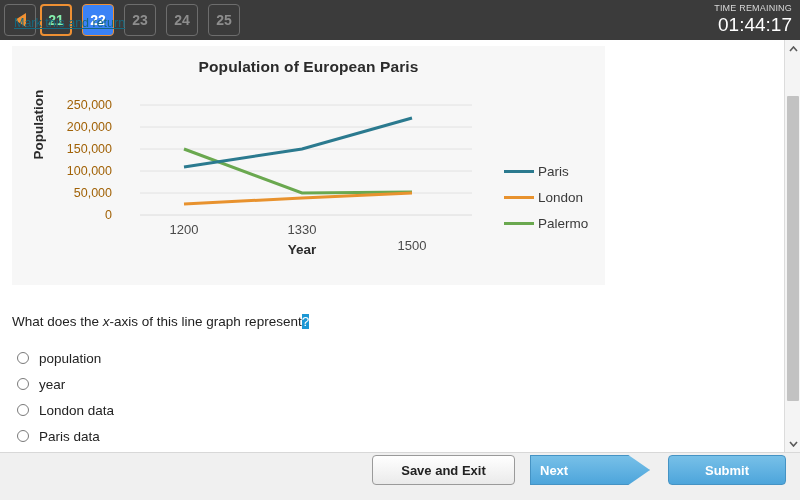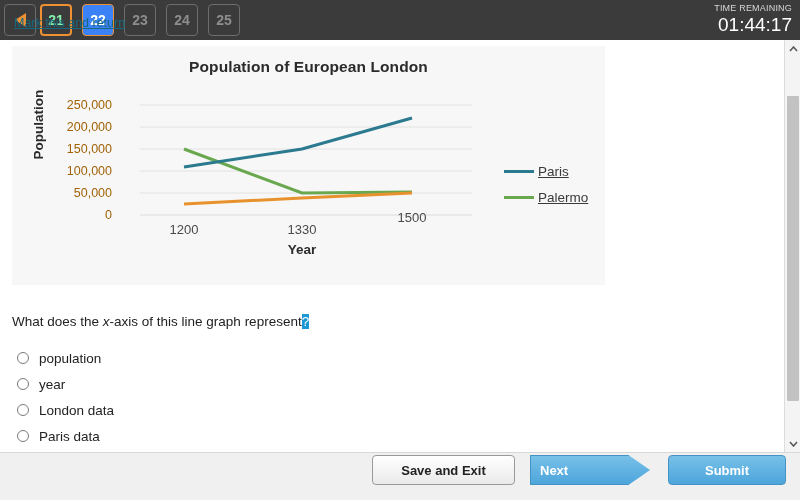--- a/index.html
+++ b/index.html
@@ -100,21 +100,21 @@
     line-height: 12px;
   }
   .xtick {
     position: absolute; width: 70px; text-align: center;
     font-size: 13px; color: #4a4a4a;
   }
 
   .legend { position: absolute; left: 492px; top: 112px; }
   .legend-row { display: flex; align-items: center; height: 26px; }
   .legend-swatch { width: 30px; height: 3px; margin-right: 4px; }
-  .legend-text { font-size: 13.5px; color: #3a3a3a; text-decoration: underline; }
+  .legend-text { font-size: 13.5px; color: #3a3a3a; }
 
   
   .question {
     position: absolute; left: 12px; top: 274px;
     font-size: 13.5px; color: #222222;
   }
   .question i { font-style: italic; }
   .q-mark { background: #1b97d4; color: #ffffff; }
 
   .options { position: absolute; left: 12px; top: 305px; }
@@ -207,21 +207,21 @@
   <div class="timer-wrap">
     <div class="timer-label">TIME REMAINING</div>
     <div class="timer-value">01:44:17</div>
   </div>
 </div>
 
 <div class="content">
 
   <div class="chart-panel">
 
-    <div class="chart-title">Population of European London</div>
+    <div class="chart-title">Population of European Paris</div>
 
     <div class="axis-label-y">Population</div>
 
     <div class="ytick" style="left:22px; top:53px;">250,000</div>
     <div class="ytick" style="left:22px; top:75px;">200,000</div>
     <div class="ytick" style="left:22px; top:97px;">150,000</div>
     <div class="ytick" style="left:22px; top:119px;">100,000</div>
     <div class="ytick" style="left:22px; top:141px;">50,000</div>
     <div class="ytick" style="left:22px; top:163px;">0</div>
 
@@ -236,30 +236,34 @@
 
       <polyline points="172,103 290,147 400,146" fill="none" stroke="#6aa84f" stroke-width="3"></polyline>
 
       <polyline points="172,121 290,103 400,72" fill="none" stroke="#2b7a8f" stroke-width="3"></polyline>
 
       <polyline points="172,158 290,152 400,147" fill="none" stroke="#e8922e" stroke-width="3"></polyline>
     </svg>
 
     <div class="xtick" style="left:137px; top:176px;">1200</div>
     <div class="xtick" style="left:255px; top:176px;">1330</div>
-    <div class="xtick" style="left:365px; top:164px;">1500</div>
+    <div class="xtick" style="left:365px; top:192px;">1500</div>
 
     <div class="axis-label-x">Year</div>
 
     <div class="legend">
       <div class="legend-row">
         <span class="legend-swatch" style="background:#2b7a8f;"></span>
         <span class="legend-text">Paris</span>
       </div>
       <div class="legend-row">
+        <span class="legend-swatch" style="background:#e8922e;"></span>
+        <span class="legend-text">London</span>
+      </div>
+      <div class="legend-row">
         <span class="legend-swatch" style="background:#6aa84f;"></span>
         <span class="legend-text">Palermo</span>
       </div>
     </div>
   </div>
 
   <div class="question">
     <span>What does the </span><i>x</i><span>-axis of this line graph represent</span><span class="q-mark">?</span>
   </div>
 

